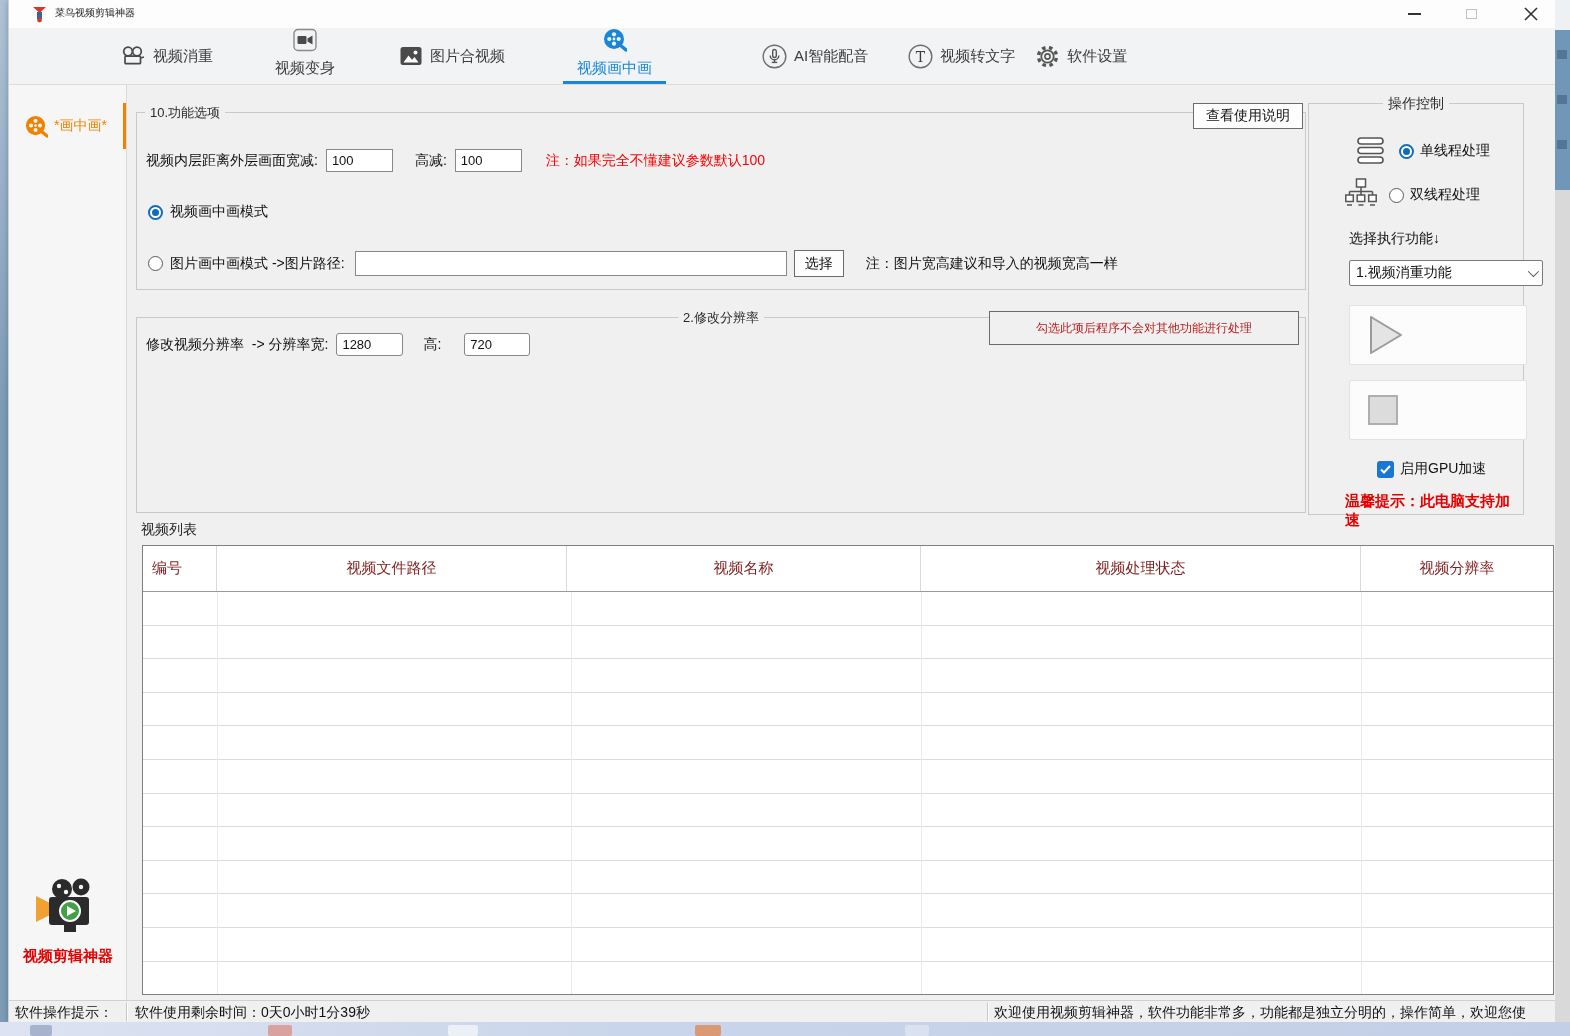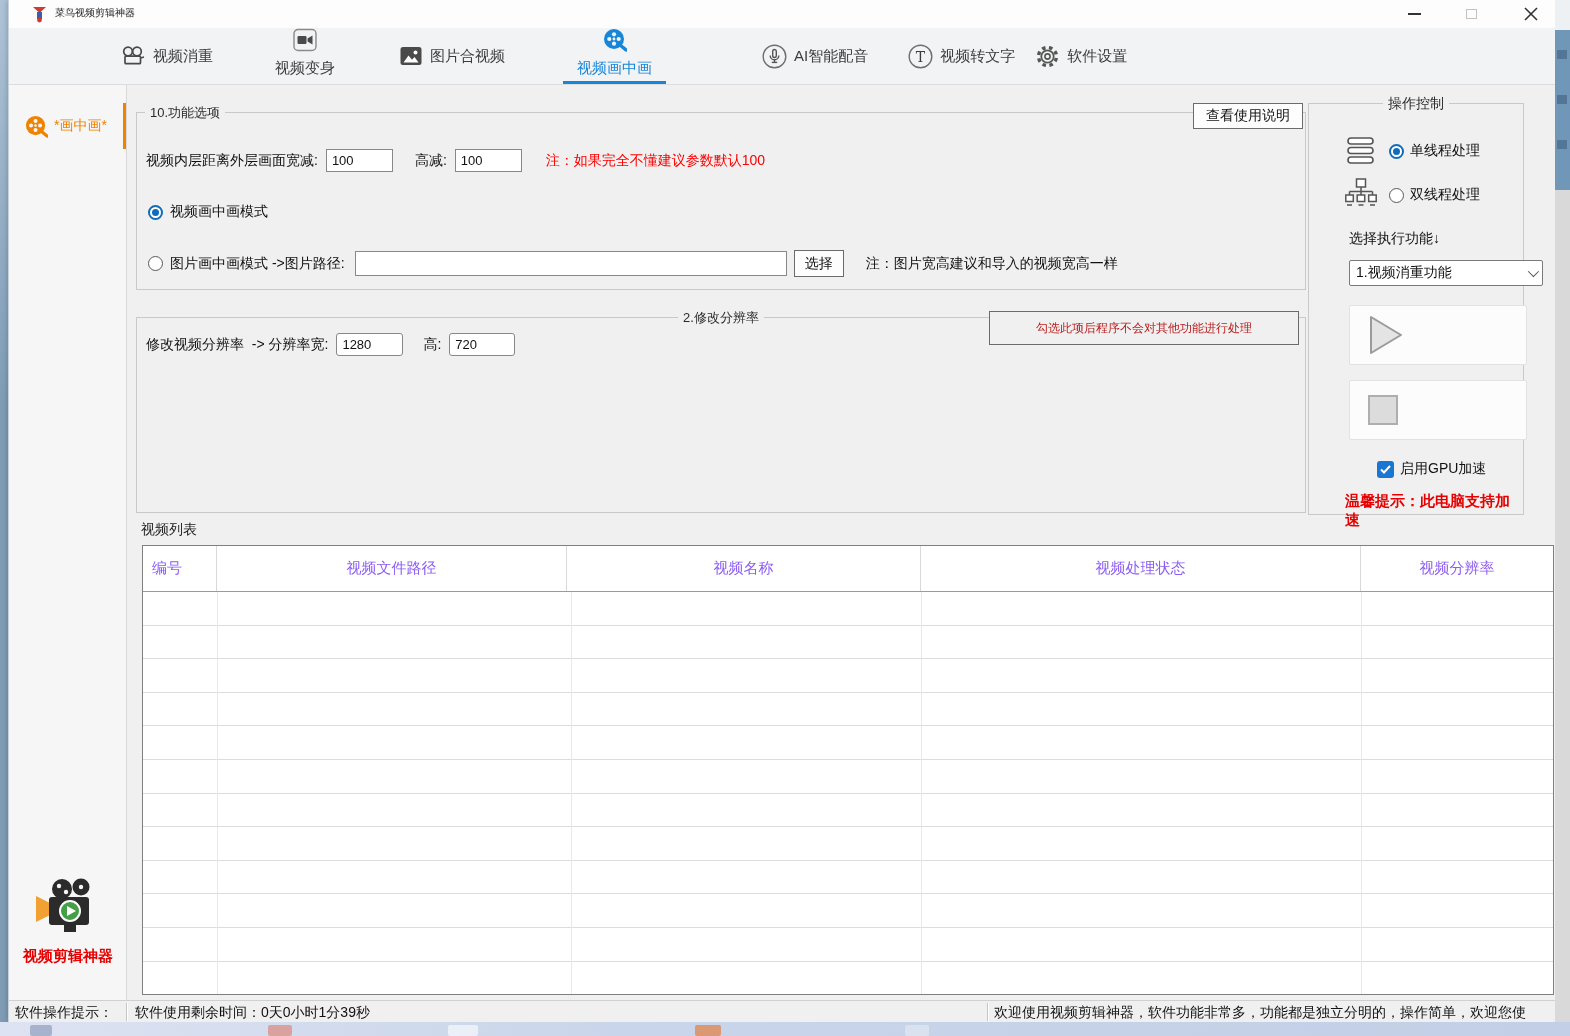--- a/index.html
+++ b/index.html
@@ -70,21 +70,21 @@
 
   #grp-res { left:127px; top:317px; width:1170px; height:196px; }
   #grp-res .legend { left:50%; transform:translateX(-50%); font-size:13px; }
   #res-notebox { position:absolute; left:980px; top:311px; width:310px; height:34px; border:1px solid #6b6b6b;
     background:#f0f0f0; font-size:12px; color:#b91c1c; display:flex; align-items:center; justify-content:center; }
 
   
   #list-title { position:absolute; left:132px; top:521px; font-size:14px; color:#222; }
   #vtable { position:absolute; left:133px; top:545px; width:1412px; height:450px; background:#fff; border:1px solid #7f7f7f; }
   #vhead { position:absolute; left:0; top:0; width:100%; height:46px; display:flex; border-bottom:1px solid #9a9a9a; background:#fff; }
-  .hcell { display:flex; align-items:center; justify-content:center; font-size:15px; color:#8b5cf6; border-right:1px solid #d9d9d9; }
+  .hcell { display:flex; align-items:center; justify-content:center; font-size:15px; color:#7f1d1d; border-right:1px solid #d9d9d9; }
   .hcell:last-child { border-right:none; }
   .hc0 { width:74px; justify-content:flex-start; padding-left:9px; }
   .hc1 { width:354px; } .hc2 { width:350px; } .hc3 { width:440px; } .hc4 { flex:1; }
   #vbody { position:absolute; left:0; top:46px; width:100%; height:402px;
     background-image:repeating-linear-gradient(to bottom, transparent 0, transparent 32.6px, #dcdcdc 32.6px, #dcdcdc 33.6px); }
   .vline { position:absolute; top:46px; bottom:0; width:1px; background:#e9e9e9; }
 
   
   #grp-ctl { left:1299px; top:103px; width:216px; height:412px; }
   #grp-ctl .legend { left:50%; transform:translateX(-50%); font-size:14px; }
@@ -270,27 +270,27 @@
 
     <div class="groupbox" id="grp-res">
       <span class="legend">2.修改分辨率</span>
     </div>
     <div id="res-notebox">勾选此项后程序不会对其他功能进行处理</div>
 
     <div class="frow" style="left:137px; top:333px;">
       <span style="white-space:pre;">修改视频分辨率  -&gt; 分辨率宽:</span>
       <input class="tinput" style="width: 67px; margin-left: 8px; border-radius: 3px;" value="1280">
       <span style="margin-left:20px;">高:</span>
-      <input class="tinput" style="width: 66px; margin-left: 8px; border-radius: 3px;" value="720">
+      <input class="tinput" style="width: 66px; margin-left: 23px; border-radius: 3px;" value="720">
     </div>
 
     <div class="groupbox" id="grp-ctl">
       <span class="legend">操作控制</span>
 
-      <div class="ctl-row" style="left:38px; top:32px;">
+      <div class="ctl-row" style="left:48px; top:32px;">
         <svg width="28" height="30" viewBox="0 0 28 30">
           <rect x="1" y="2" width="25" height="6" rx="3" fill="#fff" stroke="#555" stroke-width="1.6"></rect>
           <rect x="1" y="11.5" width="25" height="6" rx="3" fill="#fff" stroke="#555" stroke-width="1.6"></rect>
           <rect x="1" y="21" width="25" height="6" rx="3" fill="#fff" stroke="#555" stroke-width="1.6"></rect>
         </svg>
         <span class="radio on" style="margin-left:14px;"></span>
         <span style="margin-left:6px;">单线程处理</span>
       </div>
 
       <div class="ctl-row" style="left:36px; top:74px;">

